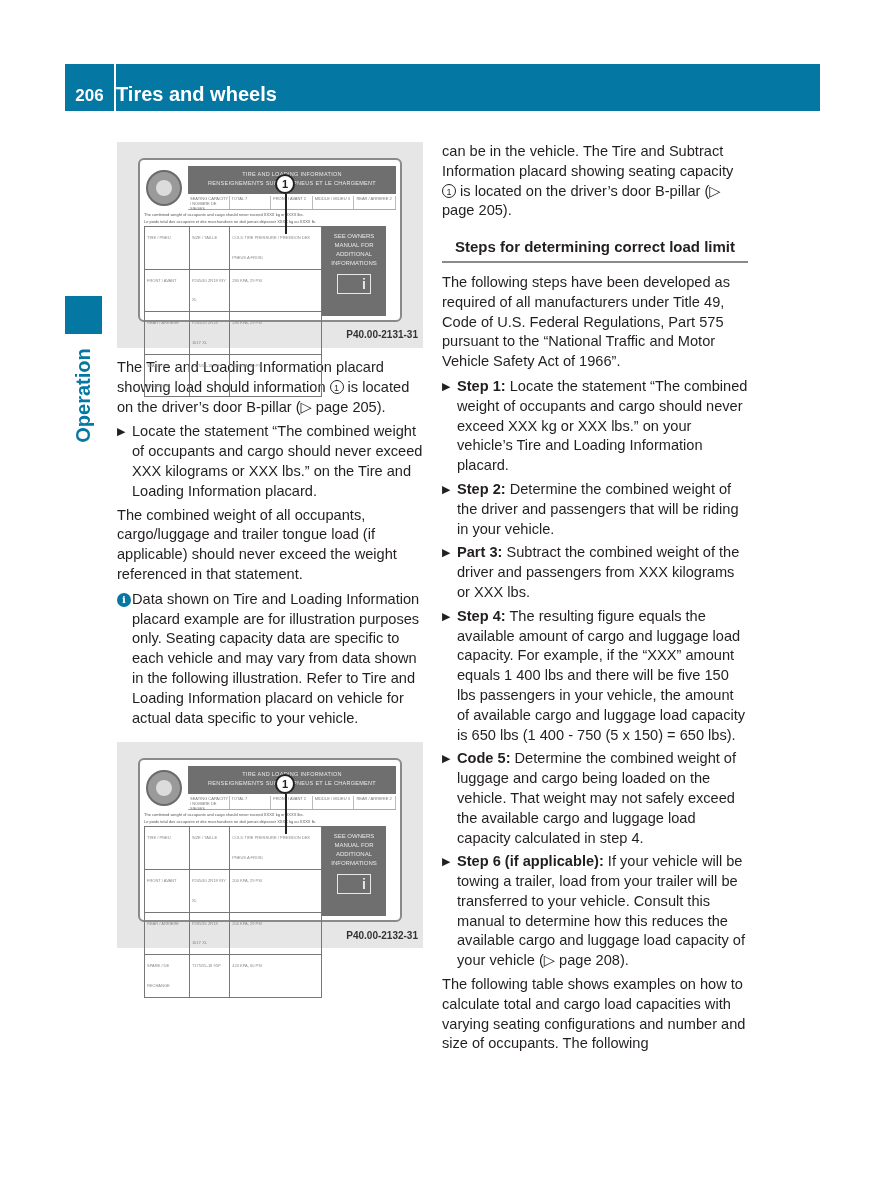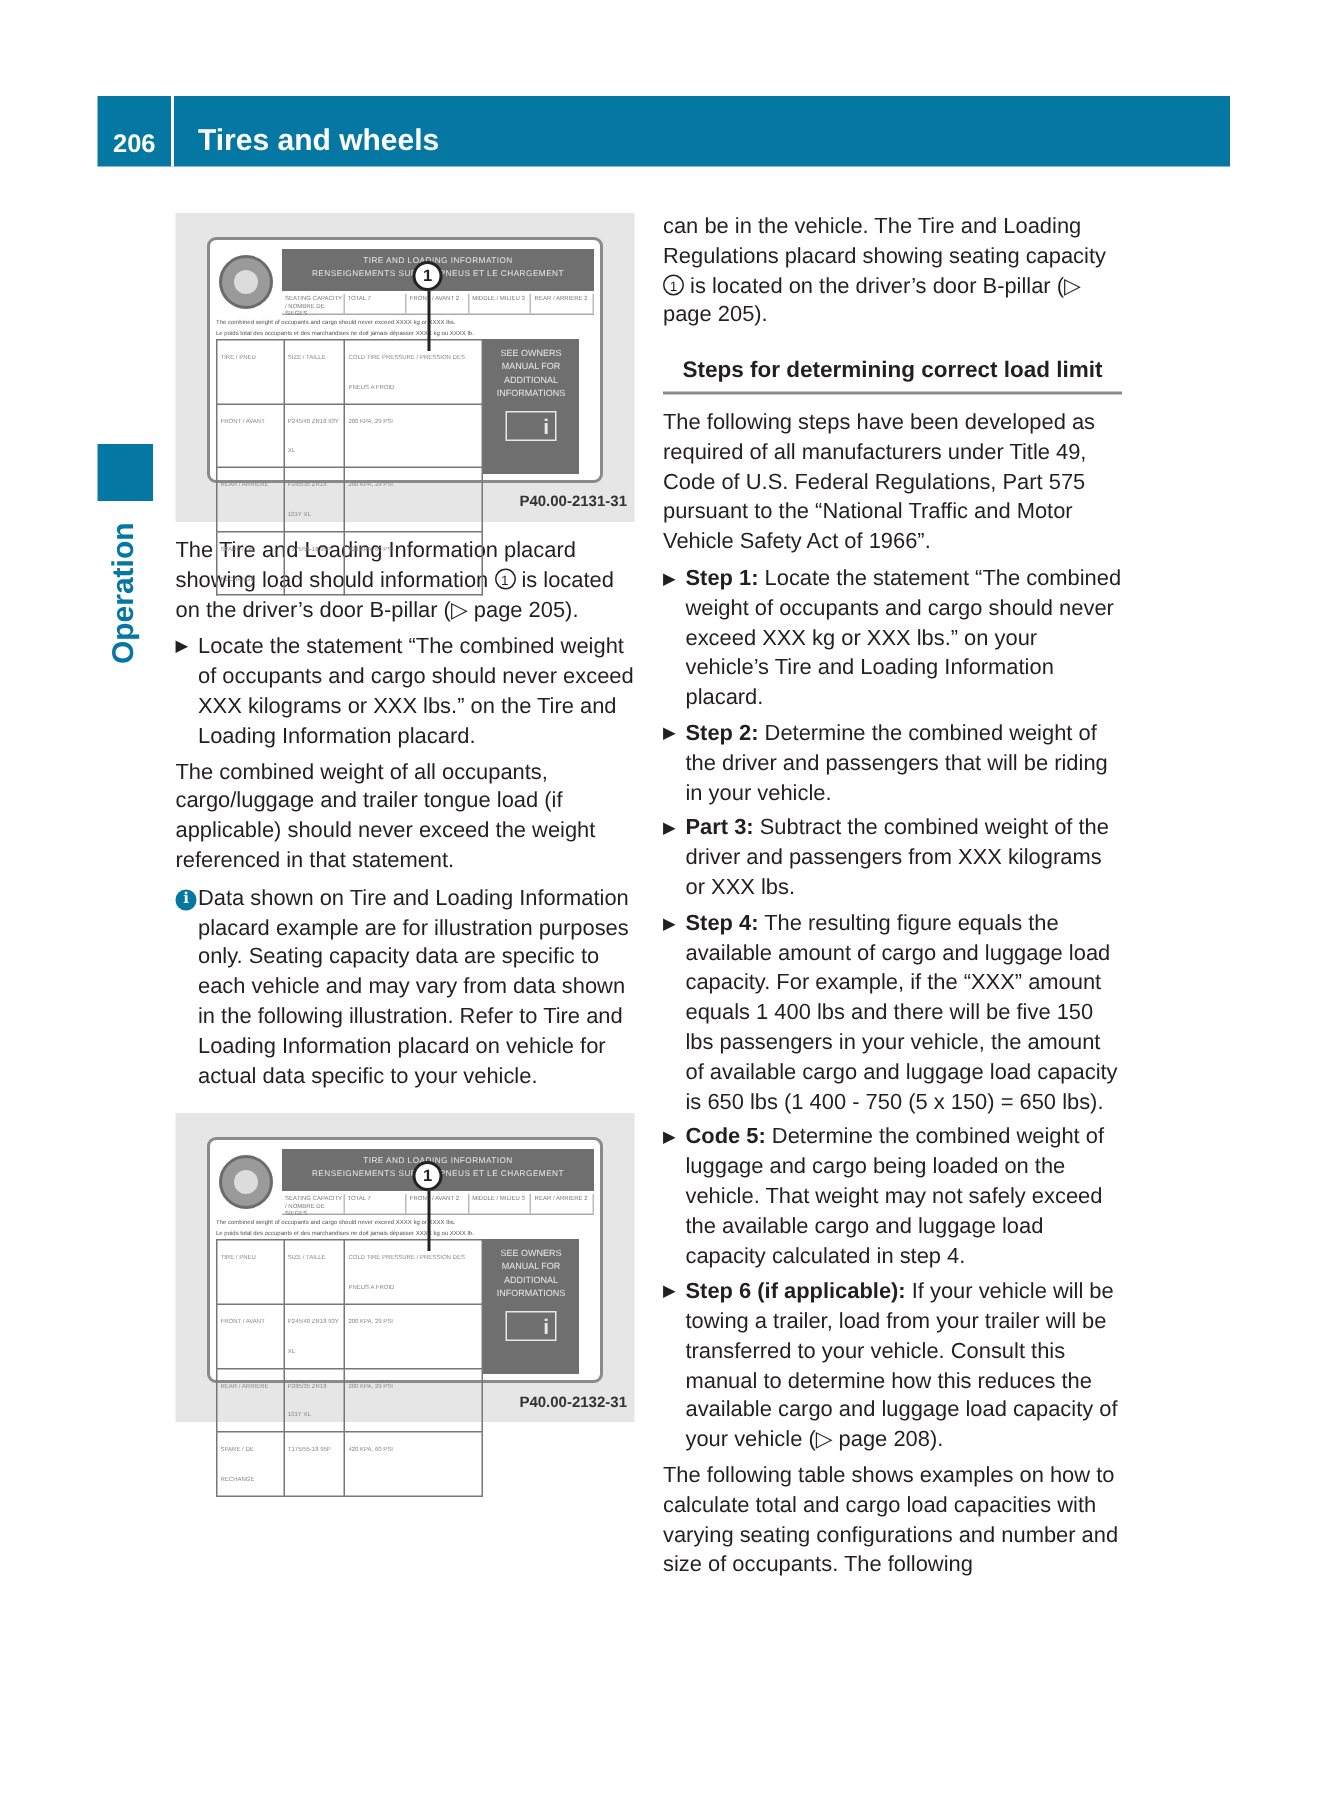--- a/index.html
+++ b/index.html
@@ -10,21 +10,21 @@
   .header-bar {
     position: absolute; left: 65px; top: 64px; width: 755px; height: 47px;
     background: #0477a3; display: flex; align-items: flex-end;
   }
   .page-num {
     width: 51px; height: 64px; box-sizing: border-box; color: #fff;
     font-weight: bold; font-size: 17px; display: flex; align-items: flex-end;
     justify-content: center; padding-bottom: 5px; border-right: 2px solid #fff;
   }
   .section-title {
-    color: #fff; font-weight: bold; font-size: 20px; padding-left: 16px; padding-bottom: 5px;
+    color: #fff; font-weight: bold; font-size: 20px; padding-left: 0; padding-bottom: 5px;
   }
   .side-tab {
     position: absolute; left: 65px; top: 296px; width: 37px; height: 38px; background: #0477a3;
   }
   .side-label {
     position: absolute; left: 65px; top: 340px; width: 37px; height: 110px;
     display: flex; align-items: center; justify-content: center;
   }
   .side-label span {
     transform: rotate(-90deg); white-space: nowrap; color: #0477a3;
@@ -233,21 +233,21 @@
       </div>
       <div class="callout-line"></div>
       <div class="callout">1</div>
     </div>
     <div class="fig-code">P40.00-2132-31</div>
   </div>
 
 </div>
 
 <div class="col col-right">
-  <p><span>can be in the vehicle. The Tire and Loading Regulations placard showing seating capacity </span><span class="circ">1</span><span> is located on the driver’s door B-pillar (▷ page 205).</span></p>
+  <p><span>can be in the vehicle. The Tire and Subtract Information placard showing seating capacity </span><span class="circ">1</span><span> is located on the driver’s door B-pillar (▷ page 205).</span></p>
 
   <div class="heading">Steps for determining correct load limit</div>
 
   <p>The following steps have been developed as required of all manufacturers under Title 49, Code of U.S. Federal Regulations, Part 575 pursuant to the “National Traffic and Motor Vehicle Safety Act of 1966”.</p>
 
   <div class="bullet"><span class="arrow">▶</span><b>Step 1:</b><span> Locate the statement “The combined weight of occupants and cargo should never exceed XXX kg or XXX lbs.” on your vehicle’s Tire and Loading Information placard.</span></div>
   <div class="bullet"><span class="arrow">▶</span><b>Step 2:</b><span> Determine the combined weight of the driver and passengers that will be riding in your vehicle.</span></div>
   <div class="bullet"><span class="arrow">▶</span><b>Part 3:</b><span> Subtract the combined weight of the driver and passengers from XXX kilograms or XXX lbs.</span></div>
   <div class="bullet"><span class="arrow">▶</span><b>Step 4:</b><span> The resulting figure equals the available amount of cargo and luggage load capacity. For example, if the “XXX” amount equals 1 400 lbs and there will be five 150 lbs passengers in your vehicle, the amount of available cargo and luggage load capacity is 650 lbs (1 400 - 750 (5 x 150) = 650 lbs).</span></div>
   <div class="bullet"><span class="arrow">▶</span><b>Code 5:</b><span> Determine the combined weight of luggage and cargo being loaded on the vehicle. That weight may not safely exceed the available cargo and luggage load capacity calculated in step 4.</span></div>

